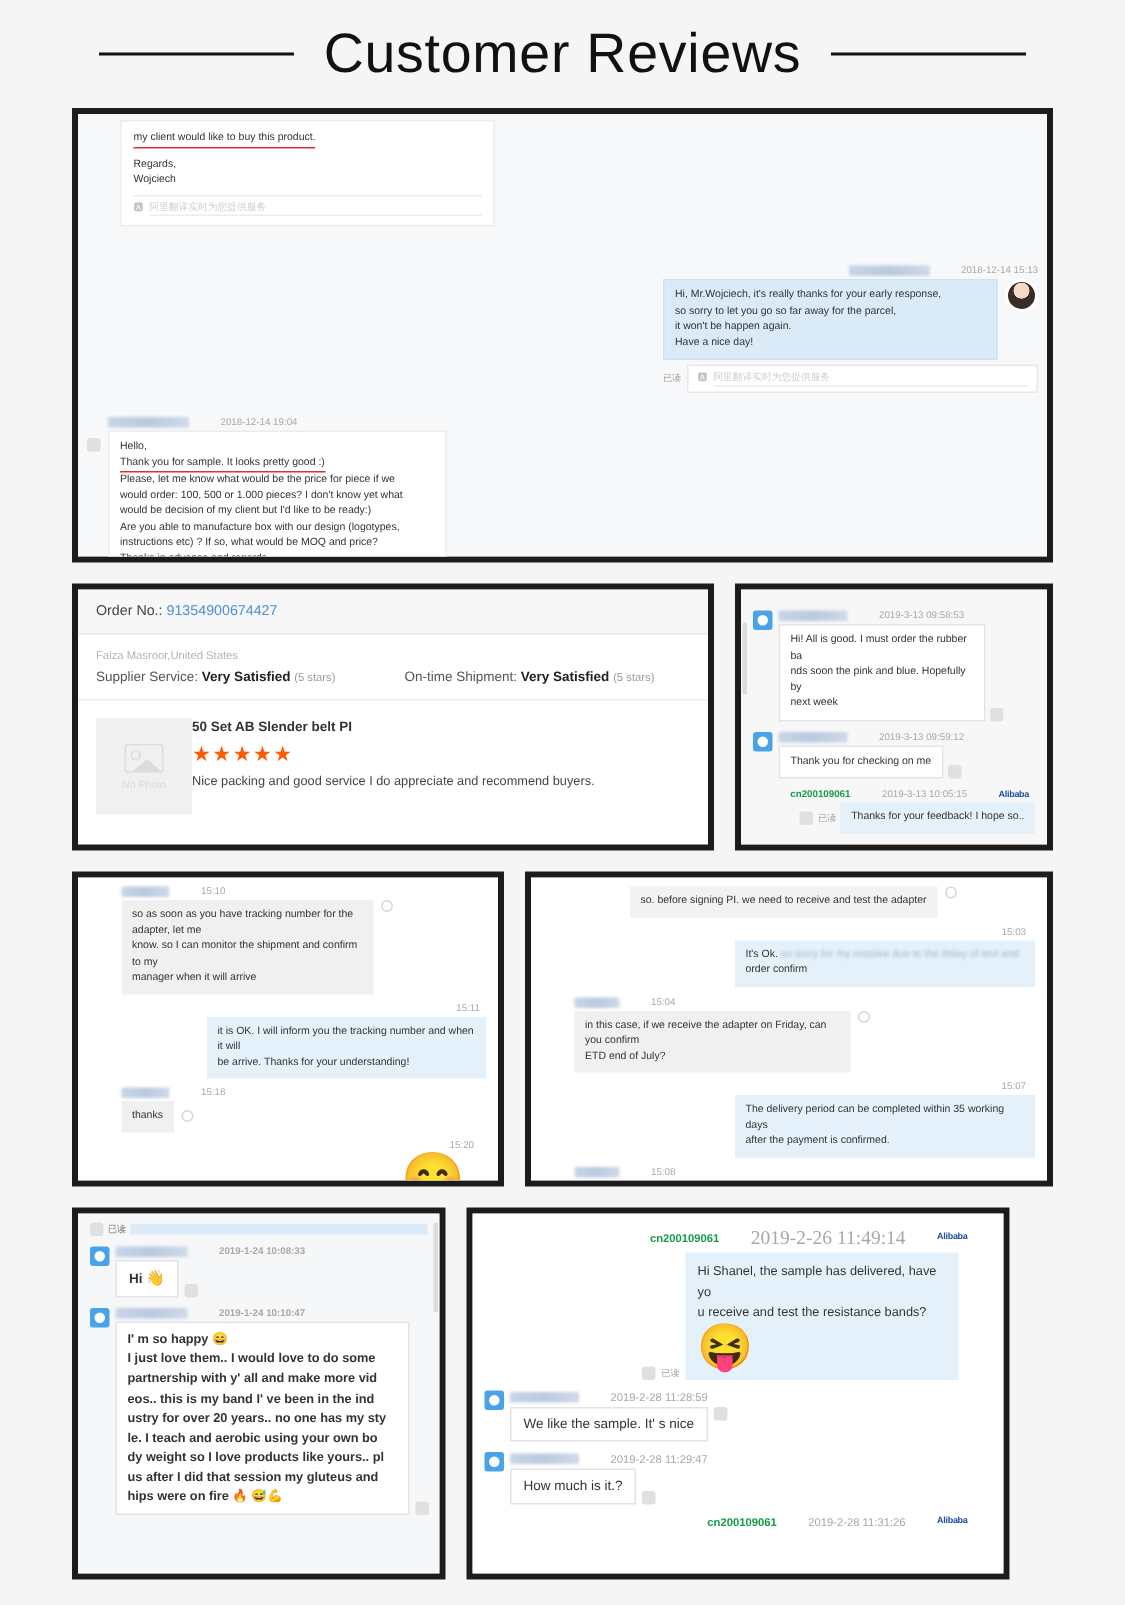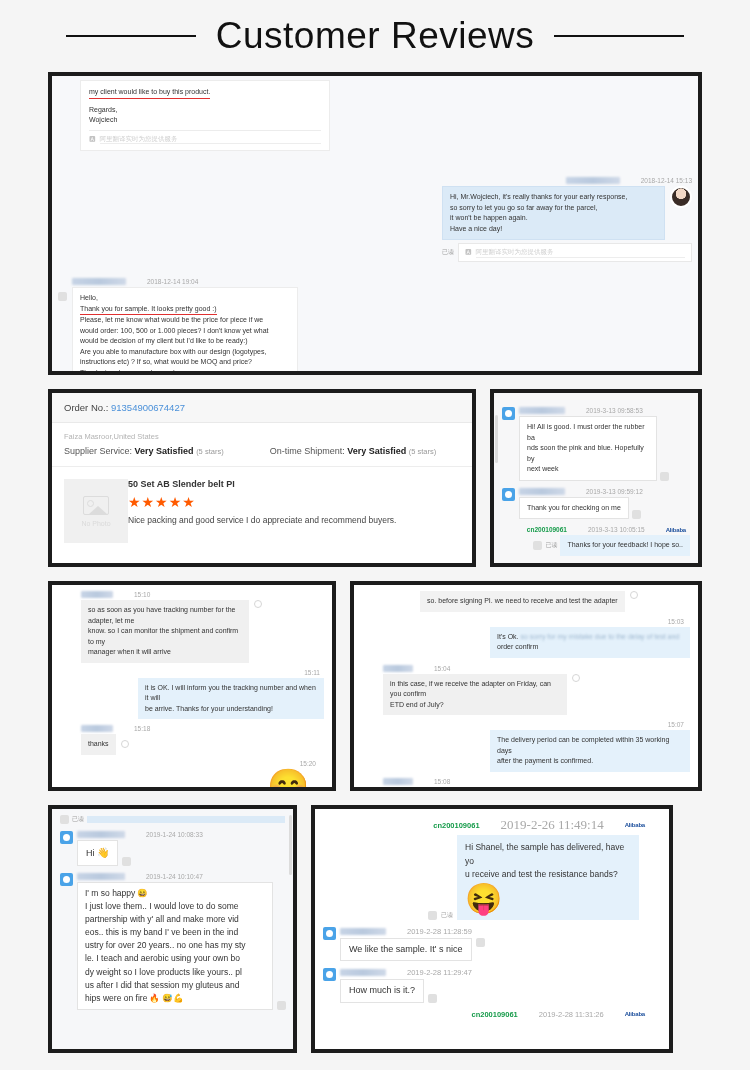--- a/index.html
+++ b/index.html
@@ -431,21 +431,21 @@
           </div>
         </div>
       </div>
 
     </div>
   </div>
 </div>
 
 <div class="row">
 
-  <div class="panel" style="width:249px;height:248px;">
+  <div class="panel" style="width:249px;height:248px;font-weight:bold;">
     <div class="chat grey" style="background:#f6f7f9;">
       <div class="scrollbar"></div>
 
       <div style="display:flex;align-items:center;gap:3px;">
         <span class="sm-icon"></span>
         <span class="read">已读</span>
         <div style="flex:1;height:7px;background:#dbeaf7;"></div>
       </div>
 
       <div style="display:flex;margin-top:7px;">

